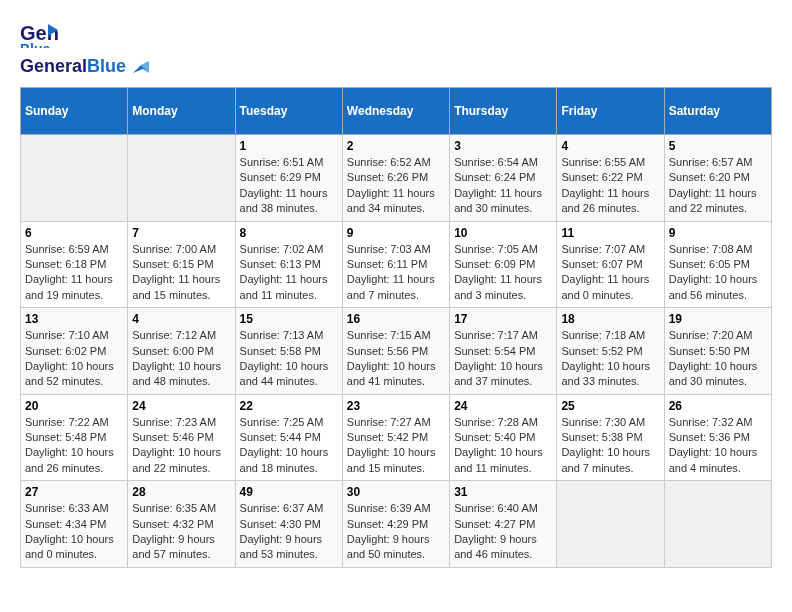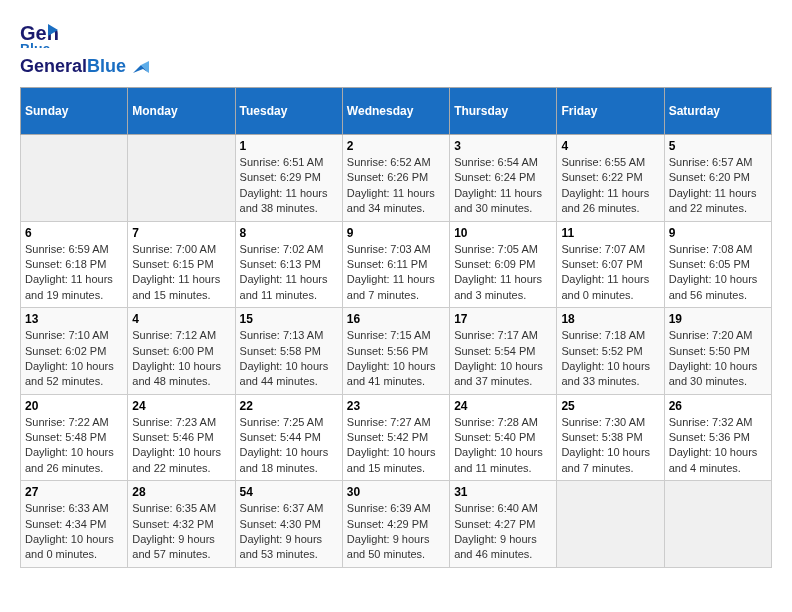--- a/index.html
+++ b/index.html
@@ -235,21 +235,21 @@
       <tr>
         <td>
           <span class="day-number">27</span>
           <div class="day-info">Sunrise: 6:33 AM<br>Sunset: 4:34 PM<br>Daylight: 10 hours and 0 minutes.</div>
         </td>
         <td>
           <span class="day-number">28</span>
           <div class="day-info">Sunrise: 6:35 AM<br>Sunset: 4:32 PM<br>Daylight: 9 hours and 57 minutes.</div>
         </td>
         <td>
-          <span class="day-number">54</span>
+          <span class="day-number">49</span>
           <div class="day-info">Sunrise: 6:37 AM<br>Sunset: 4:30 PM<br>Daylight: 9 hours and 53 minutes.</div>
         </td>
         <td>
           <span class="day-number">30</span>
           <div class="day-info">Sunrise: 6:39 AM<br>Sunset: 4:29 PM<br>Daylight: 9 hours and 50 minutes.</div>
         </td>
         <td>
           <span class="day-number">31</span>
           <div class="day-info">Sunrise: 6:40 AM<br>Sunset: 4:27 PM<br>Daylight: 9 hours and 46 minutes.</div>
         </td>

